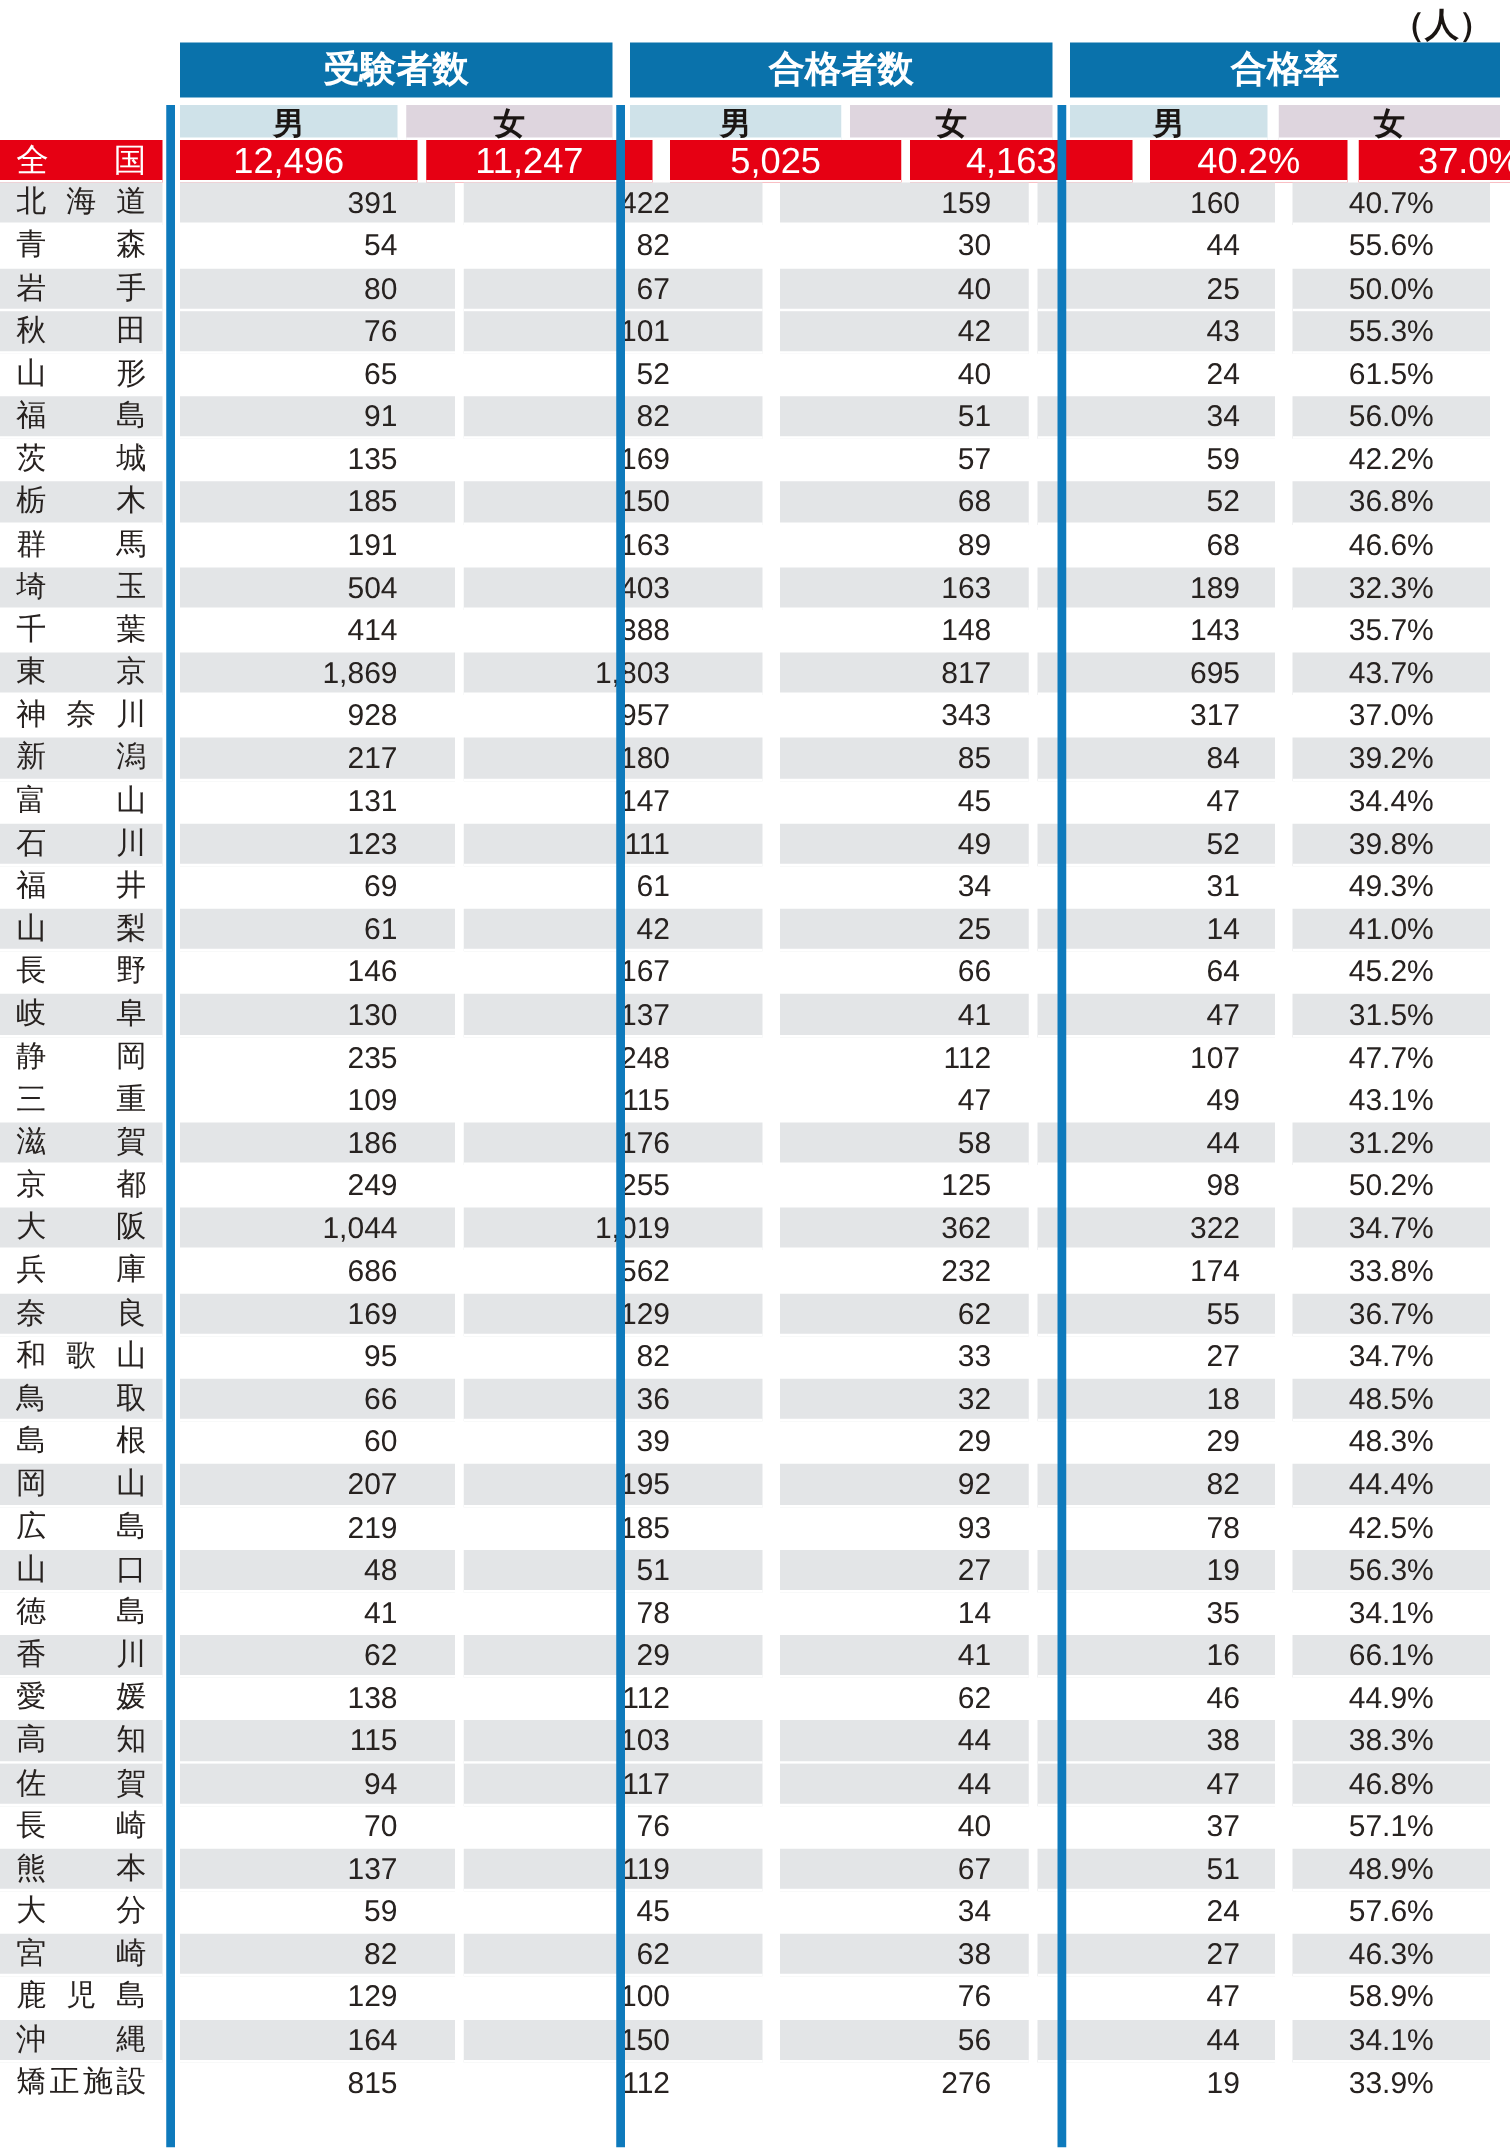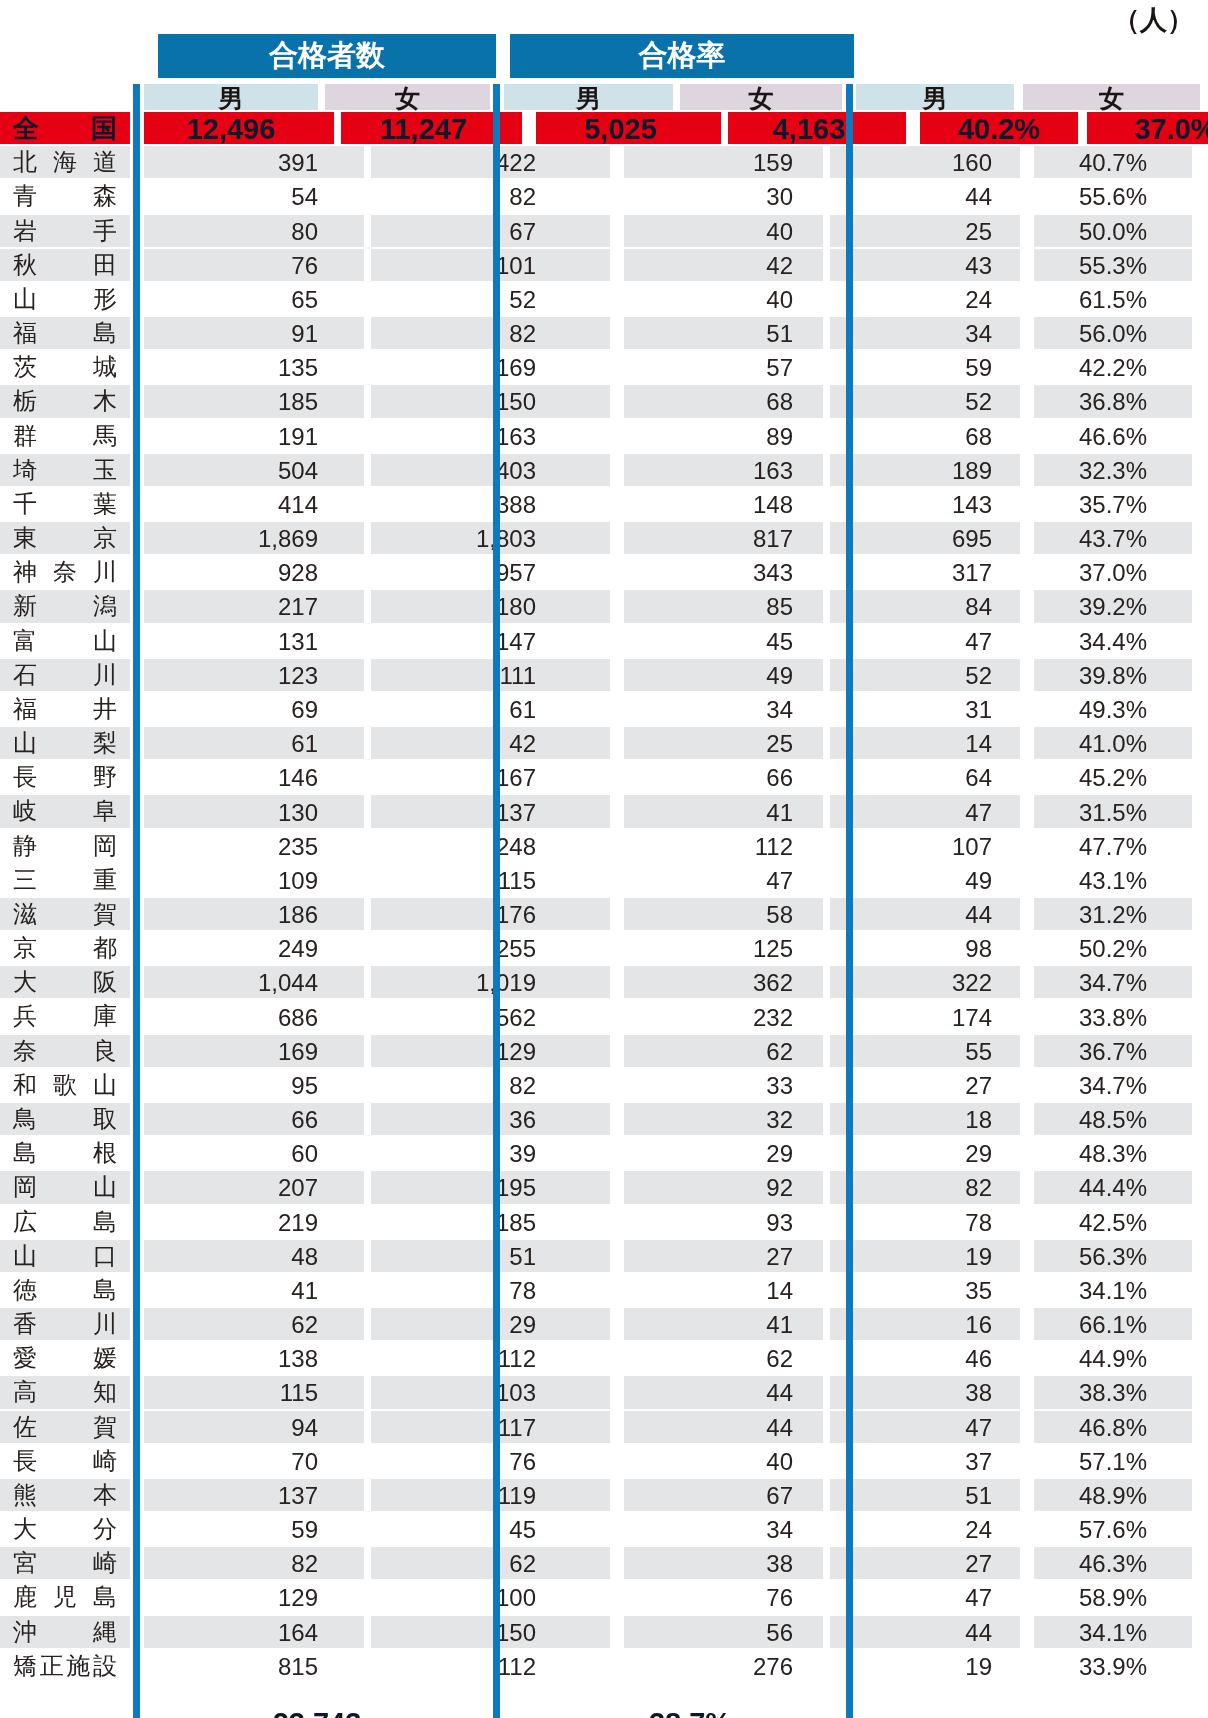--- a/index.html
+++ b/index.html
@@ -38,21 +38,21 @@
   .row.alt .cell{background:var(--row-gray,#e3e5e7);}
   .num{justify-content:flex-end;}
   .pct{justify-content:center;}
   .num.w-g1m{padding-right:46px;}
   .num.w-g1f{padding-right:74px;}
   .num.w-g2m{padding-right:30px;}
   .num.w-g2f{padding-right:28px;}
   .cell.name{display:block;}
   .name-inner{width:104px;margin:0 auto;padding:0 0;text-align:justify;text-align-last:justify;line-height:32px;}
   
-  .row-national .cell,.row-total .cell{background:var(--accent-red,#e60013);color:#0f172a;font-weight:bold;}
+  .row-national .cell,.row-total .cell{background:var(--accent-red,#e60013);color:#ffffff;font-weight:normal;}
   .row-national .num,.row-total .num{justify-content:center;padding-right:16px;font-size:29px;}
   .row-national .pct{font-size:29px;}
   .row-national .cell.name .name-inner,.row-total .cell.name .name-inner{font-size:26px;}
   .row-total .cell{box-shadow:none;font-size:29px;margin-top:40px;}
   .merged{justify-content:center;}
   
   .vrule{position:absolute;top:84px;height:1634px;width:7px;background:var(--rule-blue,#0e7abc);}
   .vrule.r1{left:133px;}
   .vrule.r2{left:493px;}
   .vrule.r3{left:846px;}
@@ -77,20 +77,21 @@
   .hsp-name{width:144px;}
 </style>
 </head>
 <body>
 
 <div class="unit-label">（人）</div>
 
 <div>
   <div class="ghead-row">
     <div class="sp hsp-name"></div>
+    <div class="ghead w-m1">受験者数</div>
     <div class="sp w-rb"></div>
     <div class="ghead w-m2">合格者数</div>
     <div class="sp w-rc"></div>
     <div class="ghead w-m3">合格率</div>
     <div class="sp w-end"></div>
   </div>
 
   <div class="subhead-row">
     <div class="sp w-name"></div>
     <div class="sp w-ra"></div>

